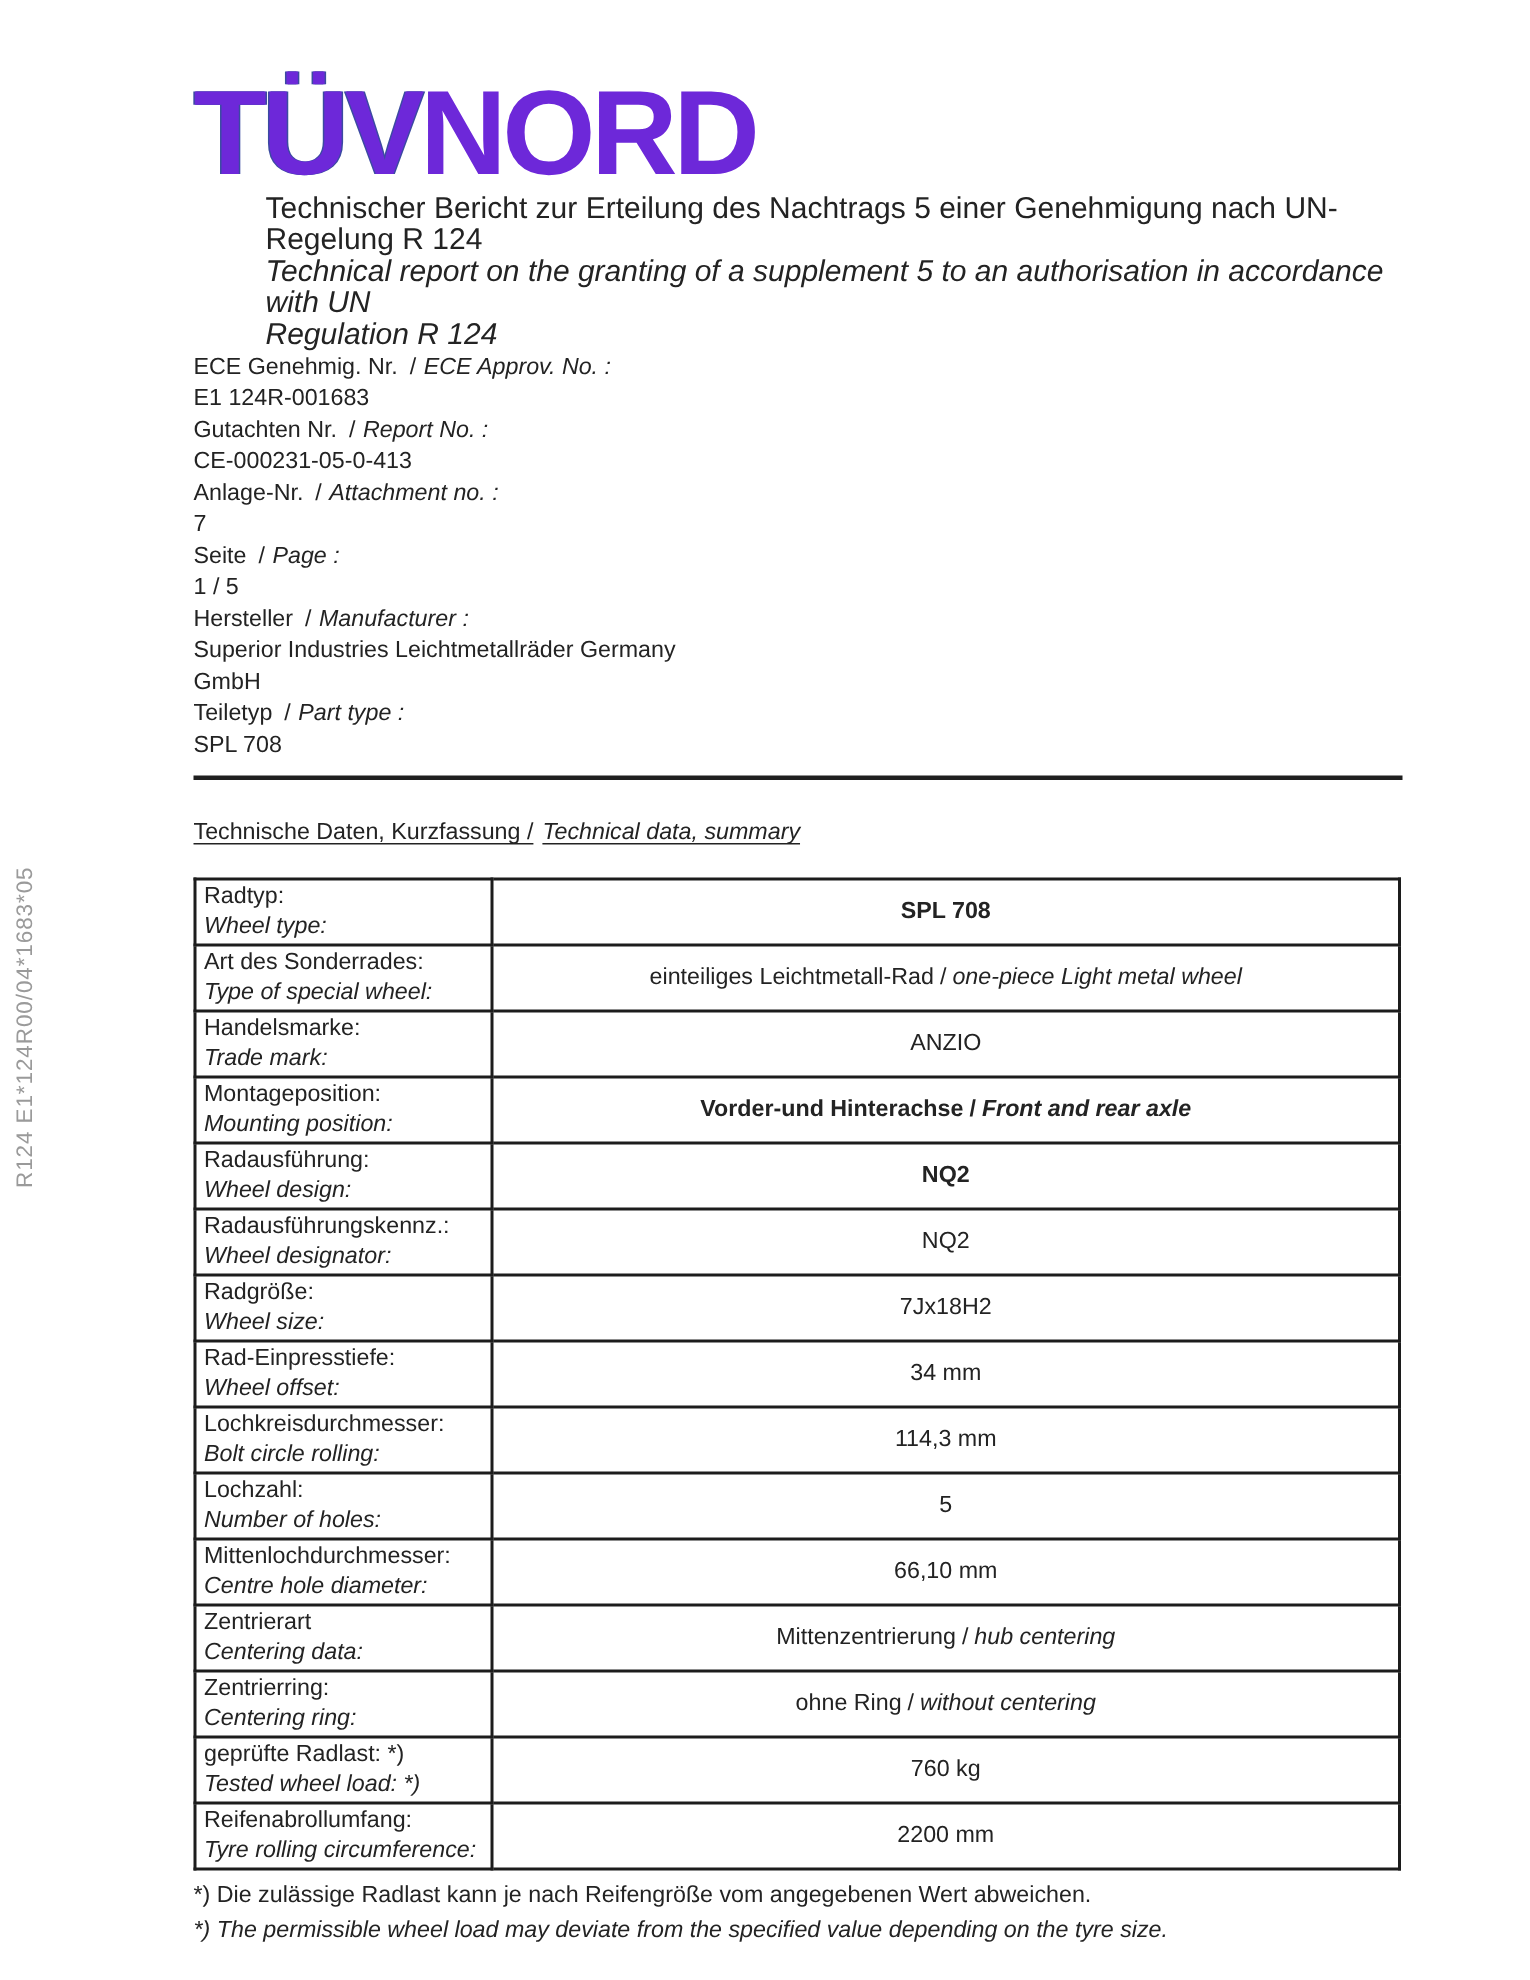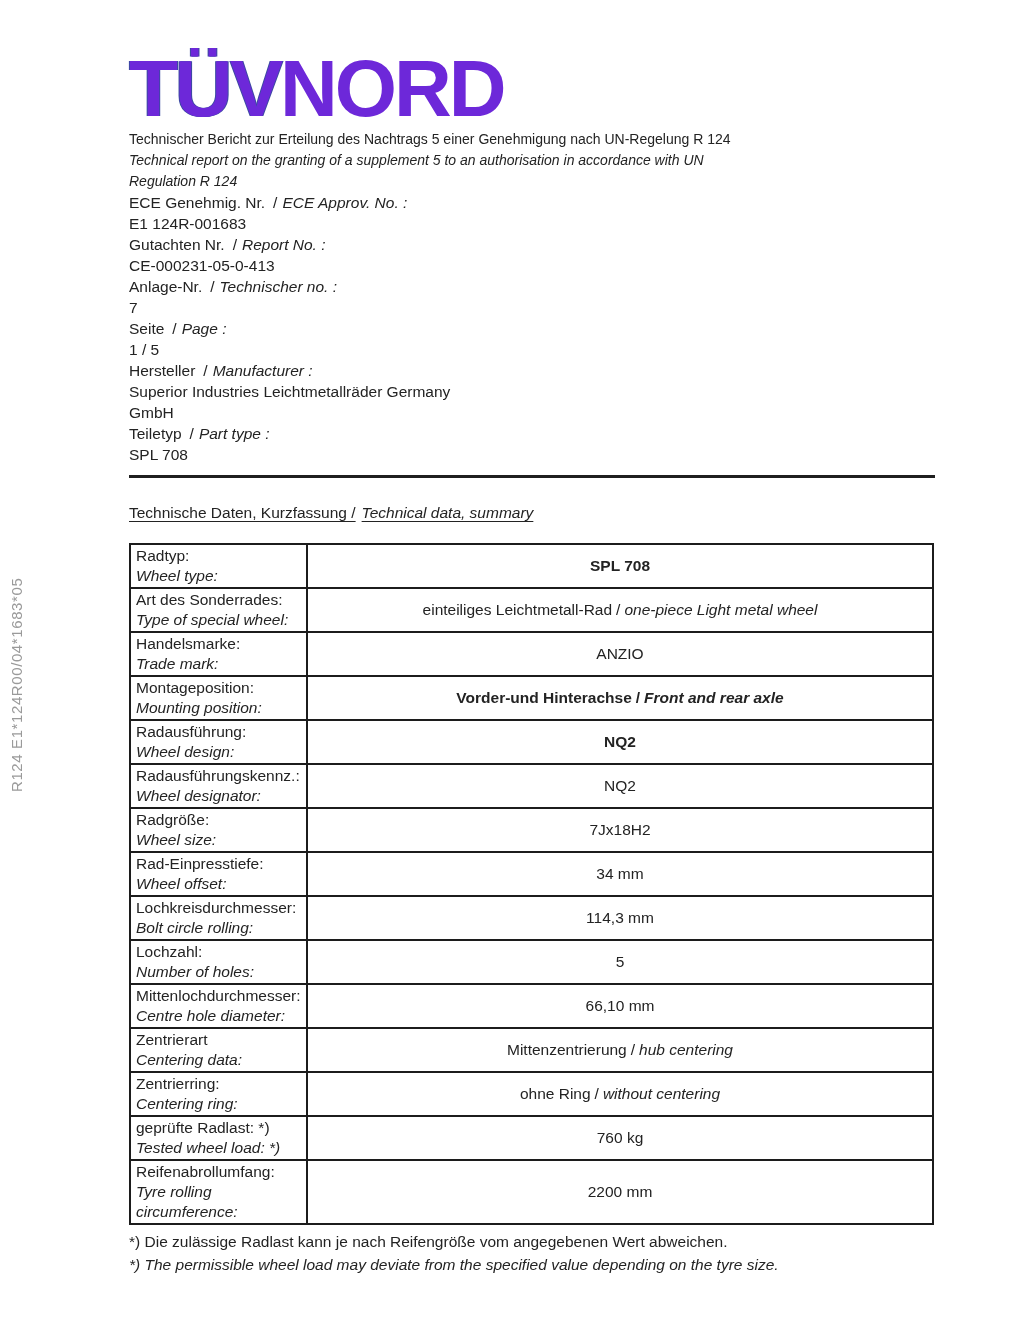--- a/index.html
+++ b/index.html
@@ -14,37 +14,37 @@
     white-space:nowrap; font-size:15px; letter-spacing:0.6px; color:#9a9a9a;
   }
   .content { position:absolute; left:129px; top:0; width:806px; }
   .logo {
     margin-top:60px; height:58px; line-height:58px;
     font-size:80px; font-weight:bold; color:#6d28d9; letter-spacing:-3px;
     white-space:nowrap;
   }
   .logo .tuv { text-shadow:1px 0 0 #3b4ba1, -1px 0 0 #3b4ba1; }
   .logo .nord { }
-  .intro { margin-top:11px; font-size:14px; line-height:21px; }
+  .intro { margin-top:11px; font-size:20px; line-height:21px;margin-left:48px; }
   .italic { font-style:italic; }
   .pre { white-space:pre-line; }
   .meta-row { display:flex; font-size:15.5px; line-height:21px;flex-direction:column; }
   .meta-label { width:354px; flex:none; }
   .lsep { margin:0 5px 0 8px; }
   .lsep:empty { display:none; }
   .rule { margin-top:10px; height:3px; background:#1f1f1f; width:100%; }
   .section-head { margin-top:24px; font-size:15.5px; line-height:21px; font-weight:normal; }
   .section-head .u { text-decoration:underline; text-underline-offset:3px; }
   .section-head .de { margin-right:6px; }
   table.wheel {
     margin-top:20px; width:805px; border-collapse:collapse; table-layout:fixed;
     font-size:15.5px; line-height:20px;
   }
   table.wheel td { border:2px solid #1c1c1c; height:43px; vertical-align:middle; }
-  td.lbl { width:177px; padding:1px 5px; }
+  td.lbl { width:198px; padding:1px 5px; }
   td.val { text-align:center; padding:1px 8px; }
   .vsep { margin:0 4px; }
   .vsep:empty { display:none; }
   tr.bold-value td.val { font-weight:bold; }
   .footnotes { margin-top:5px; font-size:15.5px; line-height:23px; }
 </style>
 </head>
 <body>
 
 <div class="side-text">R124  E1*124R00/04*1683*05</div>
@@ -71,21 +71,21 @@
 
     <div class="meta-row">
       <div class="meta-label">
         <span>Gutachten Nr.</span><span class="lsep">/</span><span class="italic">Report No. :</span>
       </div>
       <div class="meta-value pre">CE-000231-05-0-413</div>
     </div>
 
     <div class="meta-row">
       <div class="meta-label">
-        <span>Anlage-Nr.</span><span class="lsep">/</span><span class="italic">Technischer no. :</span>
+        <span>Anlage-Nr.</span><span class="lsep">/</span><span class="italic">Attachment no. :</span>
       </div>
       <div class="meta-value pre">7</div>
     </div>
 
     <div class="meta-row">
       <div class="meta-label">
         <span>Seite</span><span class="lsep">/</span><span class="italic">Page :</span>
       </div>
       <div class="meta-value pre">1 / 5</div>
     </div>

